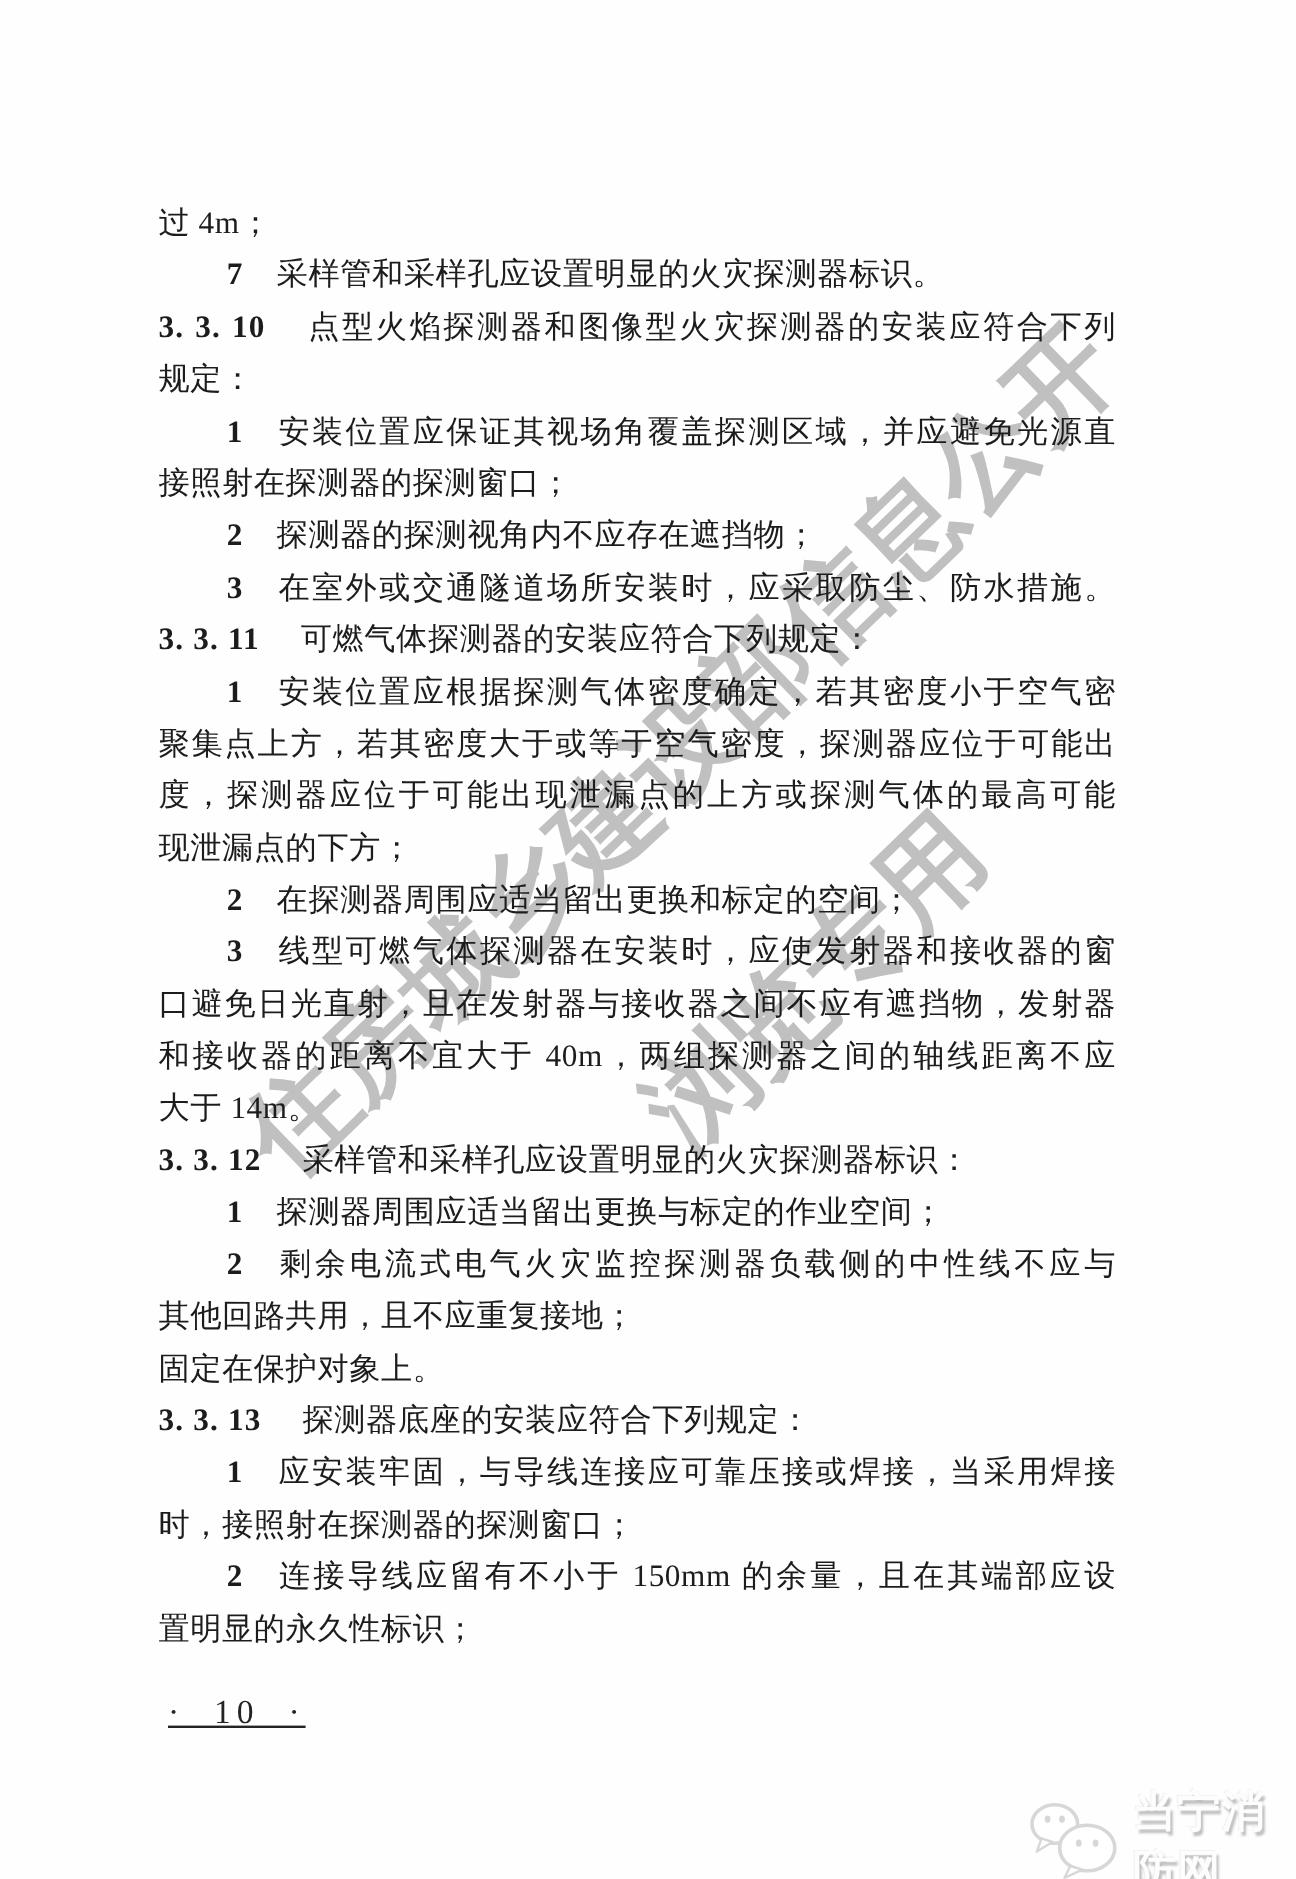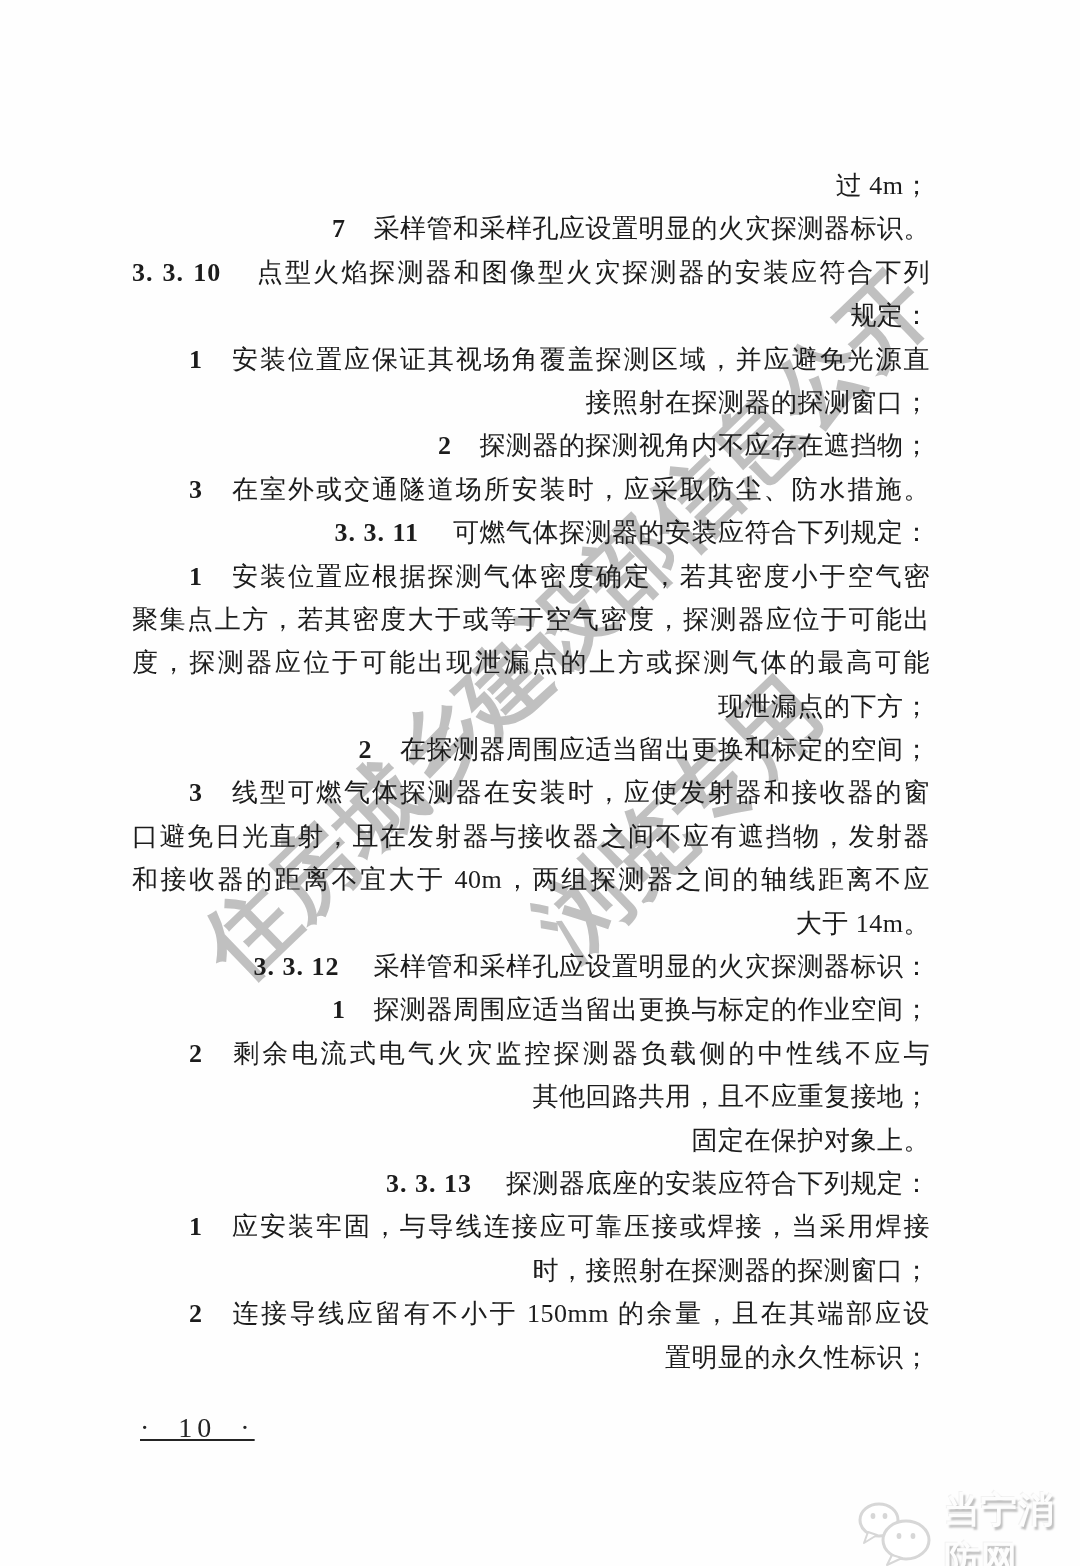--- a/index.html
+++ b/index.html
@@ -27,21 +27,21 @@
   .wm1{left:567px;top:626px;}
   .wm2{left:680px;top:818px;}
   
   .textblock{
     position:absolute;left:132px;top:164px;width:798px;z-index:2;
     color:#1c1c1c;
   }
   .line{
     height:43.4px;line-height:43.4px;
     font-size:26px;letter-spacing:0.5px;
-    text-align:right;
+    text-align:left;
   }
   .line.fill{text-align:justify;text-align-last:justify;}
   .line.indent{padding-left:57px;}
   .line .num{font-weight:bold;margin-right:28px;letter-spacing:0.5px;}
   .line .num.sec{margin-right:34px;letter-spacing:1px;}
   
   .pagenum{
     position:absolute;left:140px;top:1412px;z-index:2;
     font-size:28px;color:#242424;letter-spacing:5px;word-spacing:12px;text-decoration:underline;
   }

